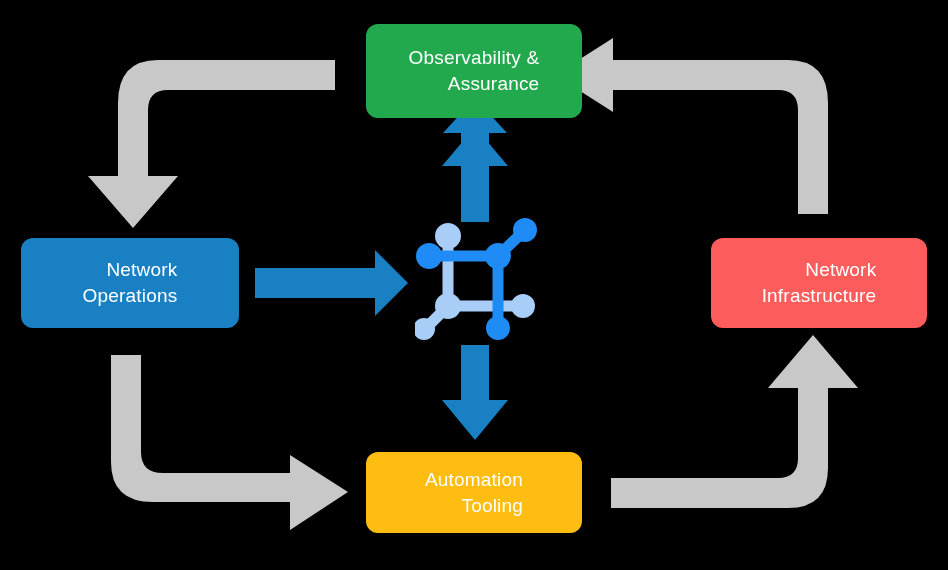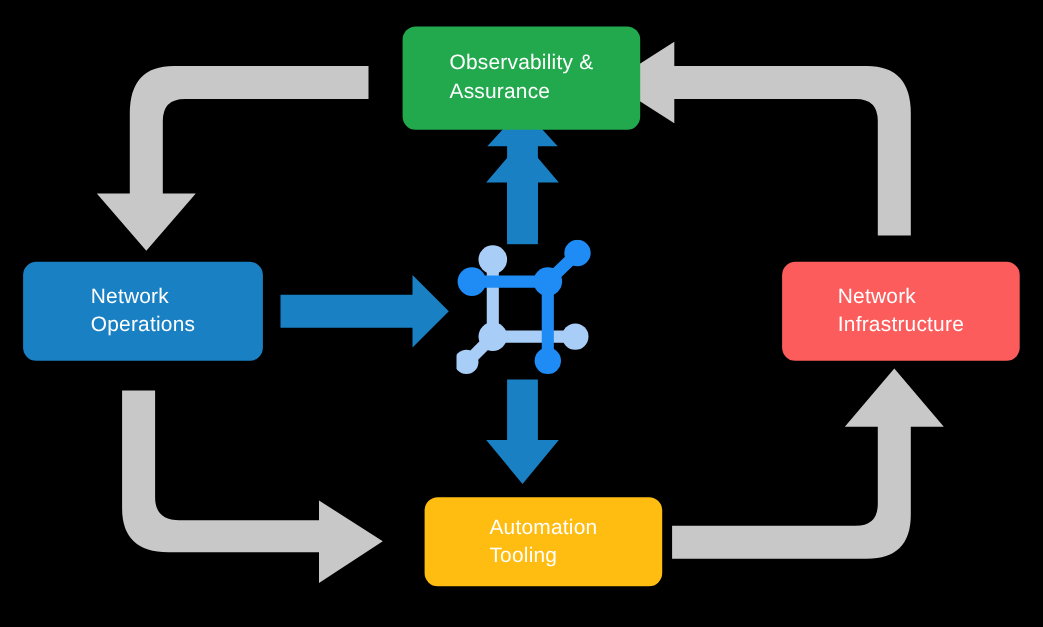--- a/index.html
+++ b/index.html
@@ -14,21 +14,21 @@
     background: #000000;
     overflow: hidden;
     font-family: "Liberation Sans", sans-serif;
   }
   .node-box {
     position: absolute;
     border-radius: 12px;
     display: flex;
     align-items: center;
     justify-content: center;
-    text-align: left;
+    text-align: right;
     color: #ffffff;
     font-size: 19px;
     line-height: 1.35;
     font-weight: 400;
     letter-spacing: 0.2px;
     box-sizing: border-box;
     padding: 6px 10px;
   }
   .node-label {
     white-space: pre-line;
@@ -42,21 +42,20 @@
     left: 21px; top: 238px; width: 218px; height: 90px;
     background: #1a80c4;
   }
   #box-network-infrastructure {
     left: 711px; top: 238px; width: 216px; height: 90px;
     background: #fc5c5c;
   }
   #box-automation-tooling {
     left: 366px; top: 452px; width: 216px; height: 81px;
     background: #ffbc11;
-    margin-left: 20px;
   }
   .svg-layer {
     position: absolute;
     left: 0; top: 0;
     width: 948px;
     height: 570px;
   }
   #center-icon {
     position: absolute;
     left: 415px; top: 218px;

